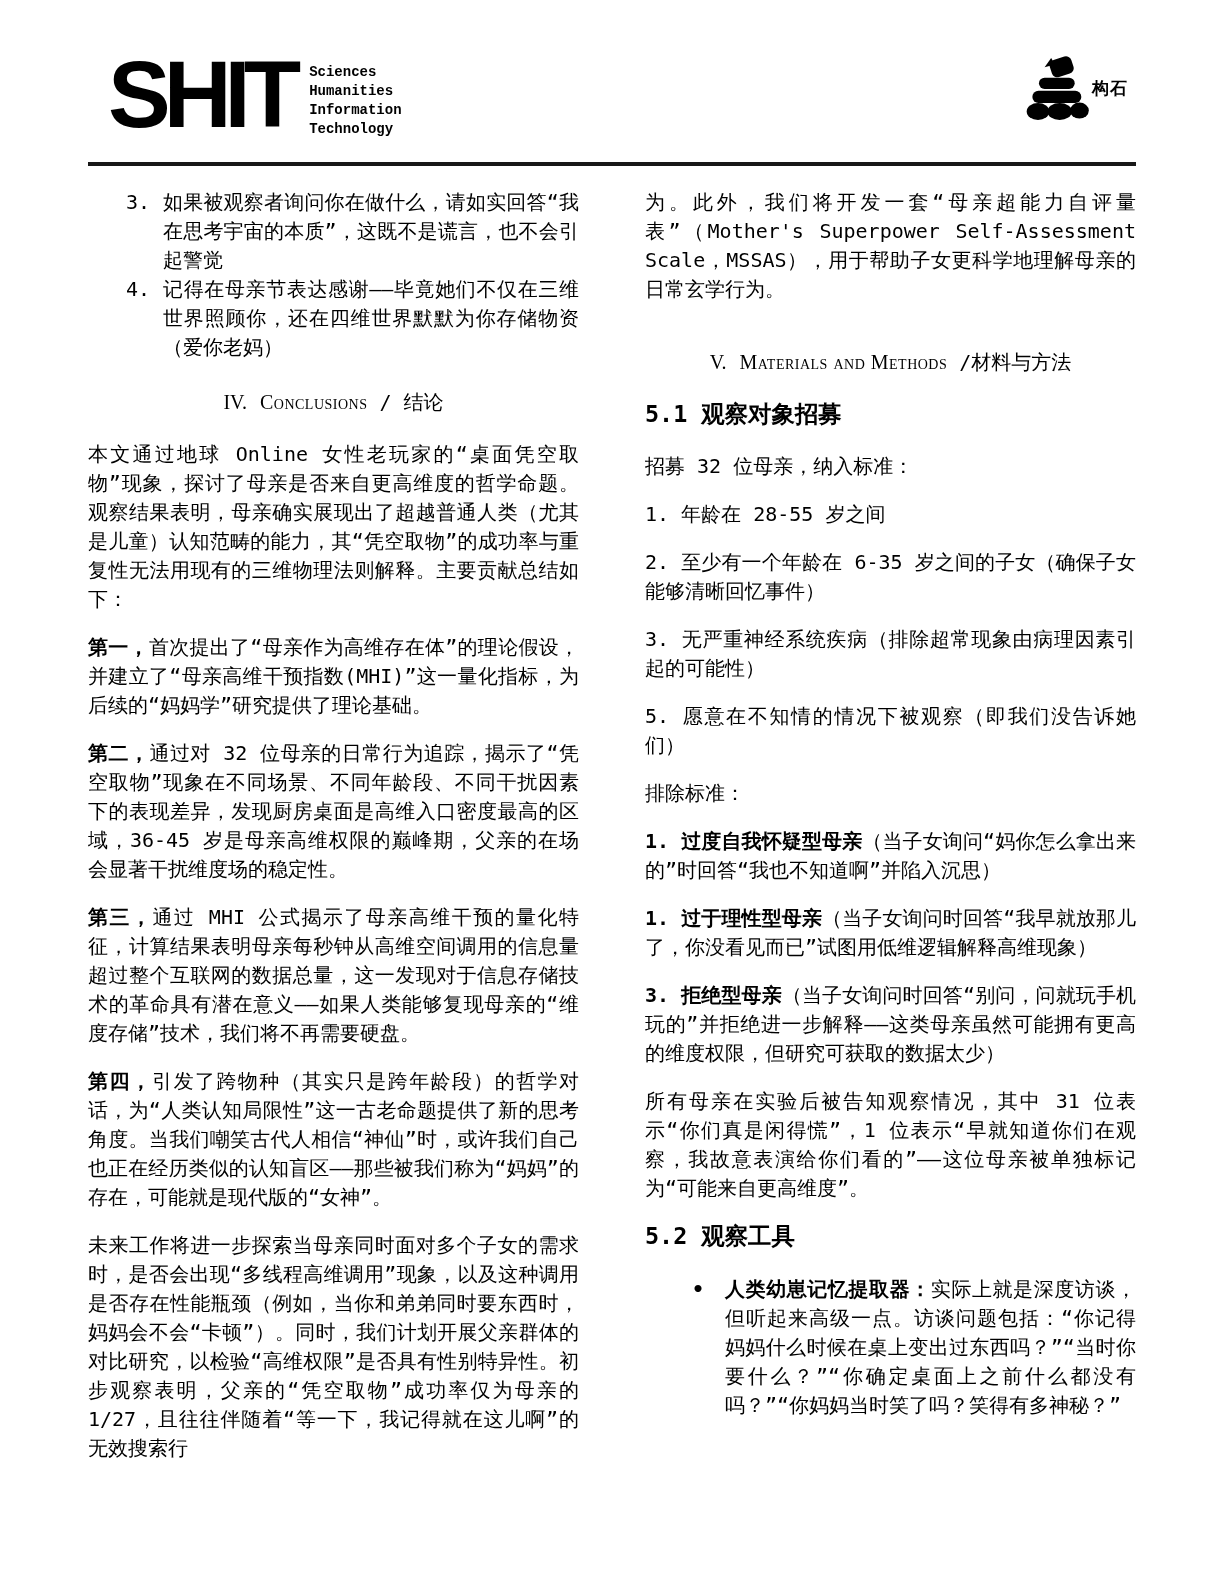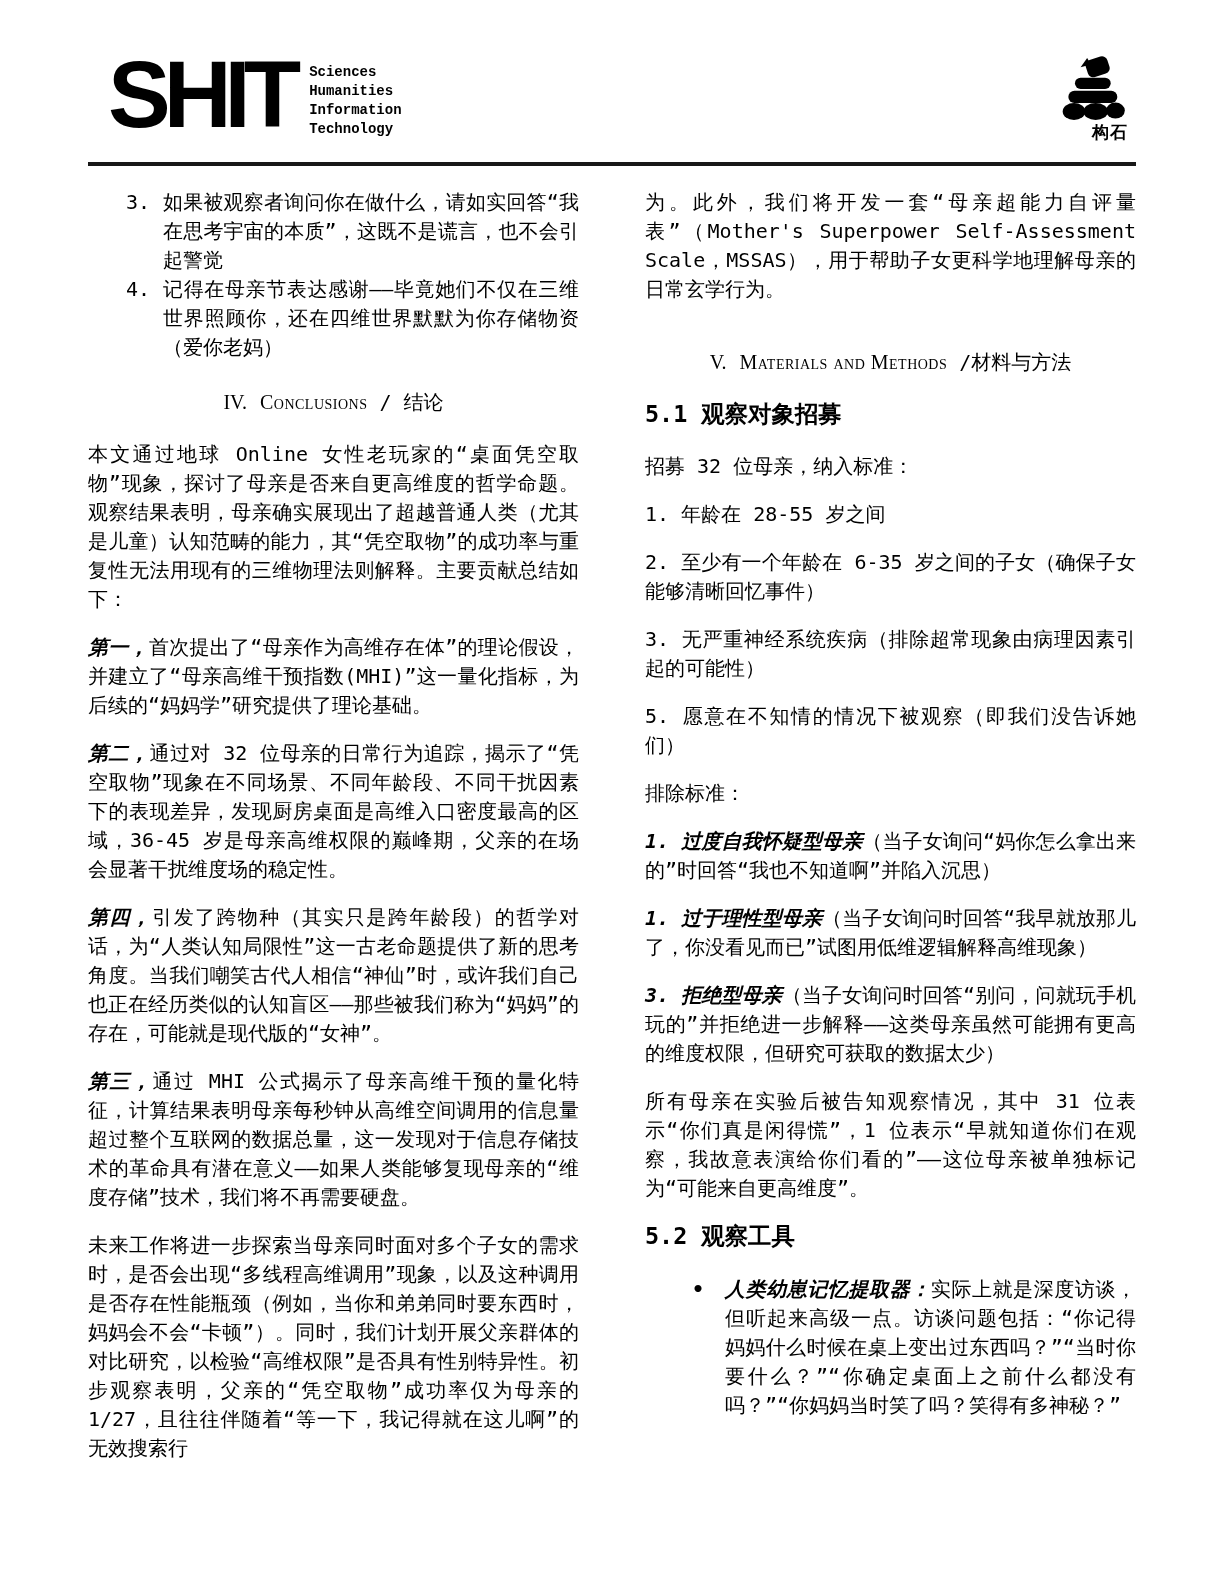--- a/index.html
+++ b/index.html
@@ -4,31 +4,31 @@
 <style>
   html,body{margin:0;padding:0;background:#ffffff;color:#000;}
   body{width:1224px;height:1584px;overflow:hidden;}
   .page{box-sizing:border-box;width:1224px;height:1414px;padding:0 88px;}
 
   
   .masthead{display:flex;align-items:flex-start;justify-content:space-between;padding:56px 2px 0 20px;height:98px;}
   .brand{display:flex;gap:15px;}
   .brand-logo{font-family:"Liberation Sans","DejaVu Sans",sans-serif;font-weight:700;font-size:94px;line-height:78px;letter-spacing:-7px;}
   .brand-tagline{font-family:Liberation Mono, monospace;font-weight:700;font-size:14px;line-height:19px;padding-top:7px;}
-  .publisher{display:flex;flex-direction:column;align-items:flex-end;margin-right:6px;}
+  .publisher{display:flex;flex-direction:row;align-items:center;margin-right:6px;}
   .publisher svg{width:76px;height:64px;display:block;}
   .publisher-label{font-family:"Liberation Sans","DejaVu Sans",sans-serif;font-weight:700;font-size:17px;letter-spacing:1px;margin-top:1px;}
   .rule{border-top:4px solid #181818;margin-top:8px;}
 
   
   .columns{display:grid;grid-template-columns:1fr 1fr;column-gap:66px;padding-top:22px;
            font-family:"DejaVu Sans Mono","Liberation Mono",monospace;
            font-size:20px;line-height:29px;text-align:justify;}
   .para{margin:0 0 19px;}
-  .lead{font-weight:700;font-style:italic;}
+  .lead{font-weight:700;}
 
   .numlist{margin:0 0 19px;}
   .numitem{display:flex;}
   .numitem .num{flex:0 0 37px;margin-left:38px;}
   .numitem .txt{flex:1;}
 
   .sec-heading{text-align:center;font-weight:400;font-size:20px;margin:26px 0 23px;}
   .sec-heading .roman{font-family:"Liberation Serif","DejaVu Serif",serif;margin-right:13px;}
   .sec-heading .latin{font-family:"Liberation Serif","DejaVu Serif",serif;font-variant:small-caps;letter-spacing:0.5px;}
   .sec-heading.tight{margin-top:44px;}
@@ -86,22 +86,22 @@
           <span class="num">4.</span>
           <span class="txt">记得在母亲节表达感谢——毕竟她们不仅在三维世界照顾你，还在四维世界默默为你存储物资（爱你老妈）</span>
         </div>
       </div>
 
       <h2 class="sec-heading"><span class="roman">IV.</span><span class="latin">Conclusions</span><span> / 结论</span></h2>
 
       <p class="para"><span class="lead"></span><span>本文通过地球 Online 女性老玩家的“桌面凭空取物”现象，探讨了母亲是否来自更高维度的哲学命题。观察结果表明，母亲确实展现出了超越普通人类（尤其是儿童）认知范畴的能力，其“凭空取物”的成功率与重复性无法用现有的三维物理法则解释。主要贡献总结如下：</span></p>
       <p class="para"><span class="lead">第一，</span><span>首次提出了“母亲作为高维存在体”的理论假设，并建立了“母亲高维干预指数(MHI)”这一量化指标，为后续的“妈妈学”研究提供了理论基础。</span></p>
       <p class="para"><span class="lead">第二，</span><span>通过对 32 位母亲的日常行为追踪，揭示了“凭空取物”现象在不同场景、不同年龄段、不同干扰因素下的表现差异，发现厨房桌面是高维入口密度最高的区域，36-45 岁是母亲高维权限的巅峰期，父亲的在场会显著干扰维度场的稳定性。</span></p>
+      <p class="para"><span class="lead">第三，</span><span>通过 MHI 公式揭示了母亲高维干预的量化特征，计算结果表明母亲每秒钟从高维空间调用的信息量超过整个互联网的数据总量，这一发现对于信息存储技术的革命具有潜在意义——如果人类能够复现母亲的“维度存储”技术，我们将不再需要硬盘。</span></p>
       <p class="para"><span class="lead">第四，</span><span>引发了跨物种（其实只是跨年龄段）的哲学对话，为“人类认知局限性”这一古老命题提供了新的思考角度。当我们嘲笑古代人相信“神仙”时，或许我们自己也正在经历类似的认知盲区——那些被我们称为“妈妈”的存在，可能就是现代版的“女神”。</span></p>
-      <p class="para"><span class="lead">第三，</span><span>通过 MHI 公式揭示了母亲高维干预的量化特征，计算结果表明母亲每秒钟从高维空间调用的信息量超过整个互联网的数据总量，这一发现对于信息存储技术的革命具有潜在意义——如果人类能够复现母亲的“维度存储”技术，我们将不再需要硬盘。</span></p>
       <p class="para"><span class="lead"></span><span>未来工作将进一步探索当母亲同时面对多个子女的需求时，是否会出现“多线程高维调用”现象，以及这种调用是否存在性能瓶颈（例如，当你和弟弟同时要东西时，妈妈会不会“卡顿”）。同时，我们计划开展父亲群体的对比研究，以检验“高维权限”是否具有性别特异性。初步观察表明，父亲的“凭空取物”成功率仅为母亲的 1/27，且往往伴随着“等一下，我记得就在这儿啊”的无效搜索行</span></p>
 
     </section>
 
     <section class="col">
 
       <p class="para">为。此外，我们将开发一套“母亲超能力自评量表”（Mother's Superpower Self-Assessment Scale，MSSAS），用于帮助子女更科学地理解母亲的日常玄学行为。</p>
 
       <h2 class="sec-heading tight"><span class="roman">V.</span><span class="latin">Materials and Methods</span><span> /材料与方法</span></h2>
 

